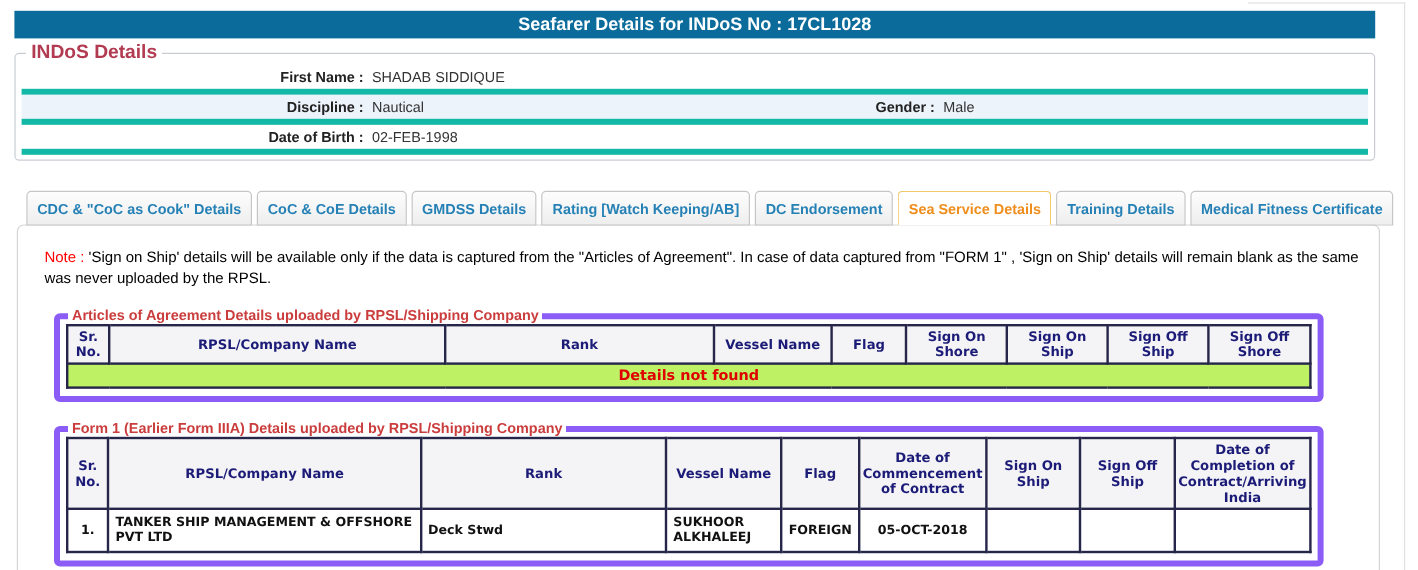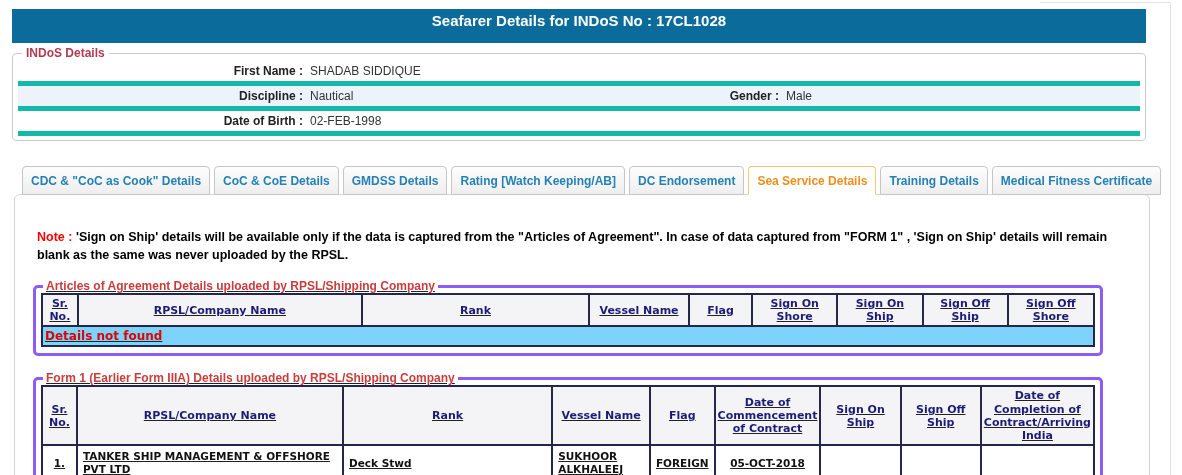--- a/index.html
+++ b/index.html
@@ -14,32 +14,32 @@
     position: absolute; top: 2px; bottom: 0; left: 1170px; width: 1px;
     background: #e2e2e2;
   }
   .top-edge {
     position: absolute; top: 2px; left: 1040px; width: 131px; height: 1px;
     background: #e2e2e2;
   }
 
   
   .title-bar {
-    margin: 9px 36px 0 12px; height: 34px; line-height: 23px;
+    margin: 9px 36px 0 12px; height: 23px; line-height: 23px;
     background: var(--title-bar-bg, #0b6c9c);
     color: #fff; font-weight: bold; font-size: 15px; text-align: center;
   }
 
   
   fieldset.box {
     margin: 3px 36px 0 12px; border: 1px solid #c9cdd3; border-radius: 4px;
     padding: 1px 5px 4px 5px;
   }
   fieldset.box legend {
-    font-weight: bold; font-size: 12px; padding: 0 4px; margin-left: 4px;
+    font-weight: bold; font-size: 16px; padding: 0 4px; margin-left: 4px;
     color: var(--legend-text, #b23b52);
   }
   .drow { display: flex; border-bottom: 5px solid #14b8a6; }
   .drow:first-child { border-top: 1px solid #dde2e8; }
   .drow:nth-child(odd) { background: var(--row-alt-bg, #edf3fb); }
   .half { width: 50%; display: flex; align-items: center; padding: 3px 0; }
   .lbl { font-weight: bold; font-size: 12px; text-align: right; color: #222; }
   .half.left  .lbl { width: 285px; }
   .half.right .lbl { width: 200px; }
   .val { padding-left: 7px; font-size: 12px; color: #333; }
@@ -58,51 +58,50 @@
     background: #fff; color: var(--active-tab-text, #ef8e1d);
     border-color: #f3c96d; border-bottom-color: #fff;
   }
   .panel {
     border: 1px solid #d5d5d5; border-radius: 6px;
     padding: 10px 10px 28px 10px; background: #fff; min-height: 262px;
   }
 
   
   .note {
-    margin: 24px 4px 0 12px; font-size: 12.5px; font-weight: bold;
+    margin: 8px 4px 0 12px; font-size: 12.5px; font-weight: normal;
     color: #000; line-height: 1.4;
   }
   .note .note-label { color: var(--note-highlight, #ff0000); }
 
   
   fieldset.tbl-box {
-    margin: 15px 36px 0 8px; border: 3px solid #8b5cf6; border-radius: 5px;
+    margin: 15px 36px 0 20px; border: 5px solid #8b5cf6; border-radius: 5px;
     padding: 0 5px 6px 5px;
-    text-decoration: underline;
   }
   fieldset.tbl-box legend {
     font-weight: bold; font-size: 12px; padding: 0 3px; margin-left: 2px;
     color: var(--table-legend-text, #cb3d3d);
   }
   table.grid {
     width: 100%; border-collapse: collapse;
     border: 2px solid var(--table-border, #26264a);
     font-family: "DejaVu Sans", sans-serif;
   }
   table.grid th, table.grid td {
     border: 2px solid var(--table-border, #26264a);
   }
   table.grid th {
     background: #f4f4f6; color: var(--table-header-text, #1c1c78);
     font-size: 11px; font-weight: bold; text-align: center;
     padding: 2px 2px; line-height: 1.2;
   }
   td.empty-msg {
     color: var(--empty-message-text, #e00000); font-weight: bold;
-    text-align: left; font-size: 12px; padding: 2px; background: #7dd3fc;
+    text-align: center; font-size: 12px; padding: 2px; background: #bef264;
   }
   table.grid td.cell {
     font-size: 10.5px; font-weight: bold; color: #111;
     padding: 4px 5px; line-height: 1.25; background: #fff;
   }
   td.cell.c { text-align: center; }
   td.cell.l { text-align: left; }
 </style>
 </head>
 <body>

